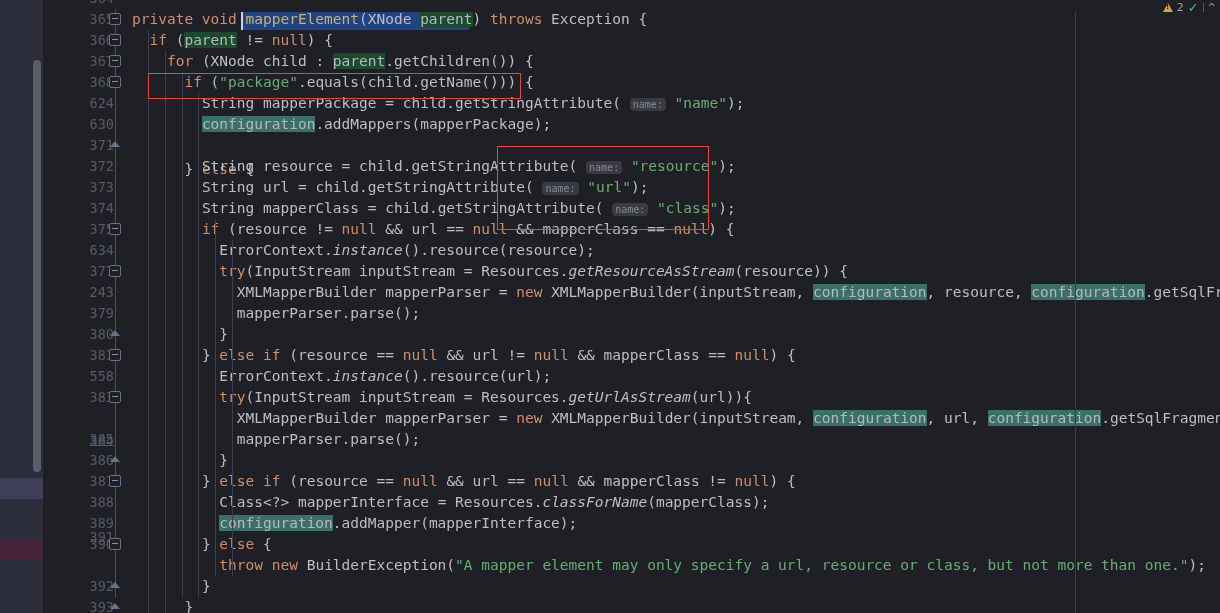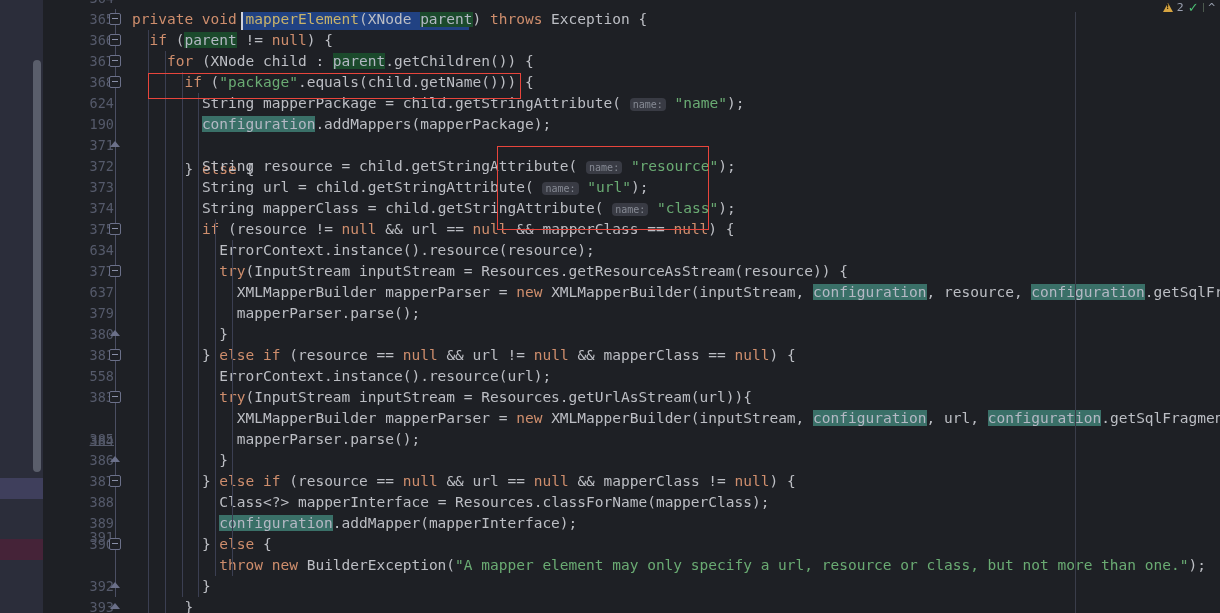--- a/index.html
+++ b/index.html
@@ -103,21 +103,21 @@
   }
   .right-margin {
     position: absolute; width: 1px; top: 0; height: 613px;
     background: #3a3d4a;
   }
 
   
   .kw   { color: #cf8e6d; }
   .str  { color: #6aab73; }
   .plain{ color: #bcbec4; }
-  .methd{ color: #bcbec4; }
+  .methd{ color: #bcbec4; font-style: italic; }
   .mname{ color: #c9b36a; }
   .use-hl   { background: #1b4a2c; }
   .cfg-hl   { background: #3a7068; }
   .hint {
     color: #868a94;
     background: #393b44;
     border-radius: 4px;
     padding: 1px 3px;
     font-size: 10px;
   }
@@ -177,29 +177,29 @@
     <div class="scroll-thumb" style="top:60px;height:412px;"></div>
   </div>
 
   <div class="gutter">
       <div class="lnum" style="top: -12px;">364</div>
       <div class="lnum" style="top: 9px;">365</div>
       <div class="lnum" style="top: 30px;">366</div>
       <div class="lnum" style="top: 51px;">367</div>
       <div class="lnum" style="top: 72px;">368</div>
       <div class="lnum" style="top: 93px;">624</div>
-      <div class="lnum" style="top: 114px;">190</div>
+      <div class="lnum" style="top: 114px;">630</div>
       <div class="lnum" style="top: 135px;">371</div>
       <div class="lnum" style="top: 156px;">372</div>
       <div class="lnum" style="top: 177px;">373</div>
       <div class="lnum" style="top: 198px;">374</div>
       <div class="lnum" style="top: 219px;">375</div>
       <div class="lnum" style="top: 240px;">634</div>
       <div class="lnum" style="top: 261px;">377</div>
-      <div class="lnum" style="top: 282px;">637</div>
+      <div class="lnum" style="top: 282px;">243</div>
       <div class="lnum" style="top: 303px;">379</div>
       <div class="lnum" style="top: 324px;">380</div>
       <div class="lnum" style="top: 345px;">381</div>
       <div class="lnum" style="top: 366px;">558</div>
       <div class="lnum" style="top: 387px;">383</div>
       <div class="lnum" style="top: 431px;">384</div>
       <div class="lnum" style="top: 429px; text-decoration: underline;">385</div>
       <div class="lnum" style="top: 450px;">386</div>
       <div class="lnum" style="top: 471px;">387</div>
       <div class="lnum" style="top: 492px;">388</div>

